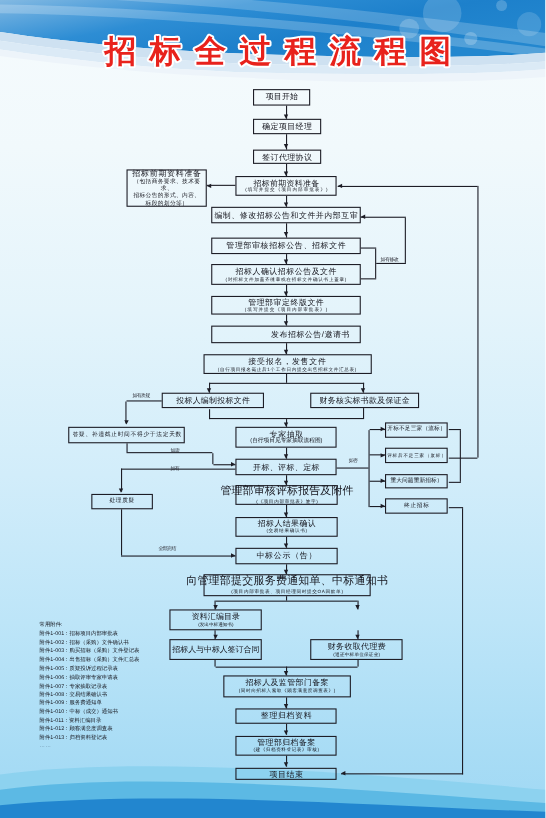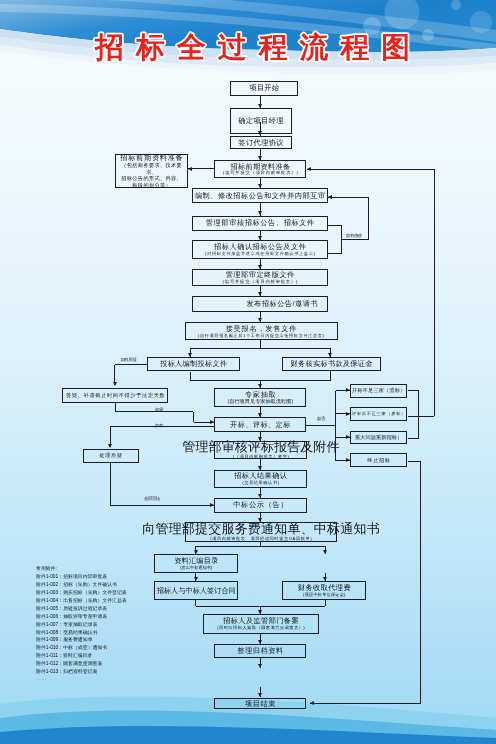--- a/index.html
+++ b/index.html
@@ -61,24 +61,24 @@
   </svg>
   <svg id="titlewrap" viewBox="0 0 496 70">
     <text id="titletext" x="95.1" y="54.8" text-anchor="start" font-family="Liberation Sans, sans-serif" font-size="28.8" font-weight="bold" letter-spacing="12.1" fill="#e8221c" stroke="#ffffff" stroke-width="3.6" paint-order="stroke fill" stroke-linejoin="round">招标全过程流程图</text>
   </svg>
   <svg id="footerbg" viewBox="0 0 496 70" preserveAspectRatio="none">
     <path d="M0,30 C120,14 300,26 496,44 L496,70 L0,70 Z" fill="#8dd2ef"></path>
     <path d="M0,44 C130,26 320,44 496,56 L496,70 L0,70 Z" fill="#5cb9e4"></path>
     <path d="M0,58 C150,44 330,58 496,64 L496,70 L0,70 Z" fill="#2286cf"></path>
   </svg>
   <div id="flow">
-    <div class="box" style="left:230.2px;top:81.0px;width:68px;height:14.6px;">
+    <div class="box" style="left:230.2px;top:81.0px;width:52px;height:14.6px;">
       <div class="t" style="font-size:7.20px;letter-spacing:0.200px;margin-right:-0.200px">项目开始</div>
     </div>
-    <div class="box" style="left:230.2px;top:108.1px;width:61.5px;height:26px;">
+    <div class="box" style="left:230.2px;top:108.1px;width:61.5px;height:14px;">
       <div class="t" style="font-size:7.20px;letter-spacing:0.400px;margin-right:-0.400px">确定项目经理</div>
     </div>
     <div class="box" style="left:230.2px;top:135.6px;width:61.5px;height:13.6px;justify-content:center;">
       <div class="t" style="font-size:7.20px;letter-spacing:0.400px;margin-right:-0.400px">签订代理协议</div>
     </div>
     <div class="box" style="left:214.2px;top:160.0px;width:92.3px;height:18.4px;">
       <div class="t" style="font-size:7.20px;letter-spacing:0.300px;margin-right:-0.300px">招标前期资料准备</div>
       <div class="s" style="font-size:4.20px;letter-spacing:0.900px;margin-right:-0.900px">(填写并提交《项目内部审批表》)</div>
     </div>
     <div class="box" style="left:115.4px;top:154.2px;width:72.3px;height:34.3px;">
@@ -118,51 +118,55 @@
       <div class="t" style="font-size:5.20px;letter-spacing:0.660px;margin-right:-0.660px">答疑、补遗截止时间不得少于法定天数</div>
     </div>
     <div class="box" style="left:214.3px;top:388.3px;width:92.1px;height:18.9px;">
       <div class="t" style="font-size:7.20px;letter-spacing:0.600px;margin-right:-0.600px">专家抽取</div>
       <div class="s" style="font-size:5.20px">(自行项目见专家抽取流程图)</div>
     </div>
     <div class="box" style="left:214.2px;top:417.4px;width:92.1px;height:14.5px;">
       <div class="t" style="font-size:7.20px;letter-spacing:0.400px;margin-right:-0.400px">开标、评标、定标</div>
     </div>
     <div class="box" style="left:214.3px;top:440.9px;width:93.2px;height:18.4px;">
-      <div class="t" style="font-size:13px;letter-spacing:0.100px;margin-right:-0.100px">管理部审核评标报告及附件</div>
+      <div class="t" style="font-size:10px;letter-spacing:0.100px;margin-right:-0.100px">管理部审核评标报告及附件</div>
       <div class="s" style="font-size:4.20px;letter-spacing:0.600px;margin-right:-0.600px">(《项目内部审批表》签字)</div>
     </div>
     <div class="box" style="left:214.3px;top:469.8px;width:92.7px;height:18.4px;">
       <div class="t" style="font-size:7.20px;letter-spacing:0.400px;margin-right:-0.400px">招标人结果确认</div>
       <div class="s" style="font-size:4.20px;letter-spacing:0.600px;margin-right:-0.600px">(交易结果确认书)</div>
     </div>
     <div class="box" style="left:213.8px;top:498.0px;width:93.2px;height:14.6px;">
       <div class="t" style="font-size:7.20px;letter-spacing:0.700px;margin-right:-0.700px">中标公示（告）</div>
     </div>
     <div class="box" style="left:184.8px;top:521.8px;width:152.3px;height:20.4px;">
-      <div class="t" style="font-size:13px;letter-spacing:0.200px;margin-right:-0.200px">向管理部提交服务费通知单、中标通知书</div>
+      <div class="t" style="font-size:10px;letter-spacing:0.200px;margin-right:-0.200px">向管理部提交服务费通知单、中标通知书</div>
       <div class="s" style="font-size:4.20px;letter-spacing:0.600px;margin-right:-0.600px">(项目内部审批表、项目经理同时提交OA回款单)</div>
     </div>
     <div class="box" style="left:154.2px;top:554.2px;width:84.1px;height:19.0px;">
       <div class="t" style="font-size:7.20px;letter-spacing:0.150px;margin-right:-0.150px">资料汇编目录</div>
       <div class="s" style="font-size:4.20px">(发出中标通知书)</div>
     </div>
     <div class="box" style="left:154.2px;top:581.3px;width:84.1px;height:18.5px;">
       <div class="t" style="font-size:7.20px">招标人与中标人签订合同</div>
     </div>
     <div class="box" style="left:282.1px;top:581.3px;width:84.4px;height:18.5px;">
       <div class="t" style="font-size:7.20px;letter-spacing:0.400px;margin-right:-0.400px">财务收取代理费</div>
       <div class="s" style="font-size:4.20px;letter-spacing:0.200px;margin-right:-0.200px">(退还中标单位保证金)</div>
     </div>
     <div class="box" style="left:203.2px;top:614.0px;width:115.4px;height:19.6px;">
       <div class="t" style="font-size:7.20px;letter-spacing:0.400px;margin-right:-0.400px">招标人及监管部门备案</div>
       <div class="s" style="font-size:4.20px;letter-spacing:0.500px;margin-right:-0.500px">(同时向招标人索取《顾客满意度调查表》)</div>
     </div>
     <div class="box" style="left:214.3px;top:643.8px;width:91.8px;height:13.9px;">
       <div class="t" style="font-size:7.20px;letter-spacing:0.600px;margin-right:-0.600px">整理归档资料</div>
+    </div>
+    <div class="box" style="left:214.3px;top:668.5px;width:91.8px;height:18.8px;">
+      <div class="t" style="font-size:7.20px;letter-spacing:0.400px;margin-right:-0.400px">管理部归档备案</div>
+      <div class="s" style="font-size:4.20px;letter-spacing:0.500px;margin-right:-0.500px">(建《归档资料登记表》审核)</div>
     </div>
     <div class="box" style="left:214.3px;top:697.5px;width:91.8px;height:11.9px;">
       <div class="t" style="font-size:7.20px;letter-spacing:0.500px;margin-right:-0.500px">项目结束</div>
     </div>
     <div class="box" style="left:82.5px;top:449.1px;width:56.6px;height:14.3px;">
       <div class="t" style="font-size:5.20px;letter-spacing:0.600px;margin-right:-0.600px">处理质疑</div>
     </div>
     <div class="box" style="left:349.8px;top:384.4px;width:57.7px;height:13.7px;">
       <div class="t" style="font-size:5.20px;letter-spacing:0.130px;margin-right:-0.130px">开标不足三家（流标）</div>
     </div>

